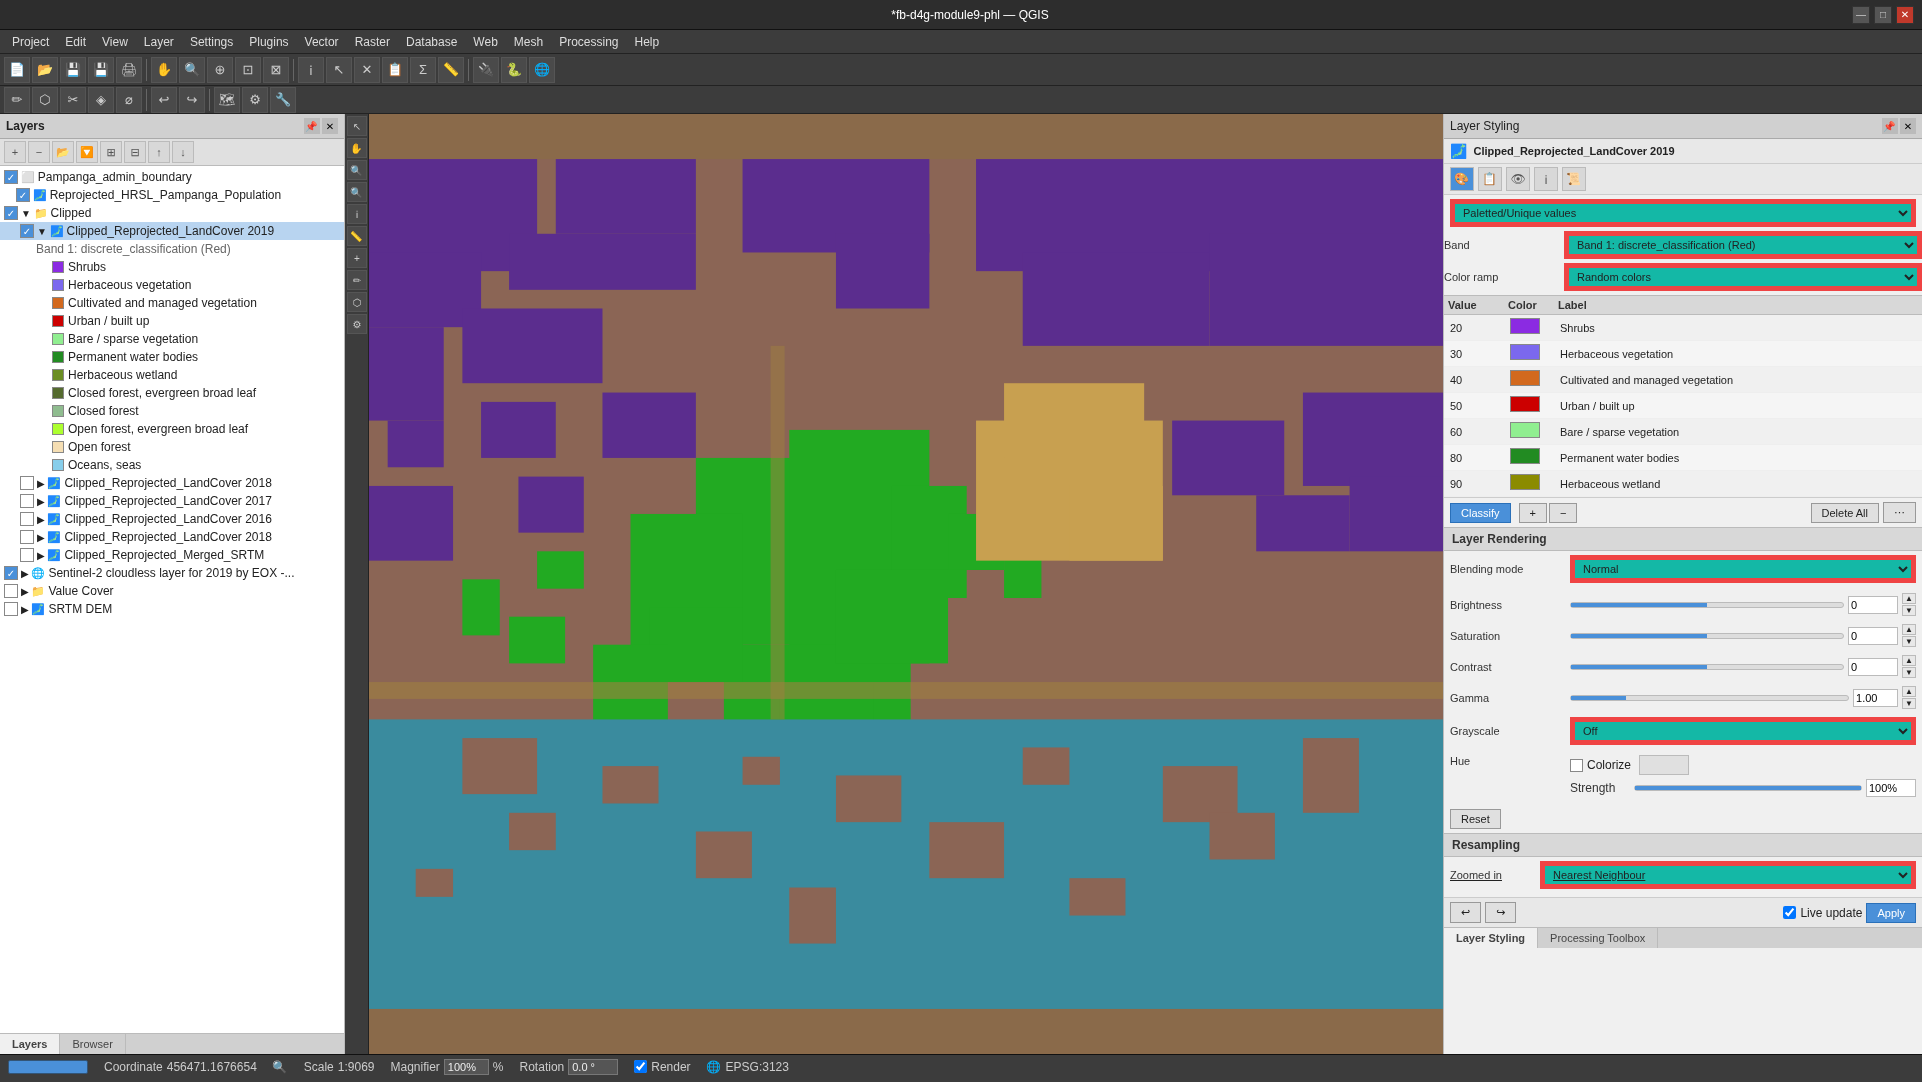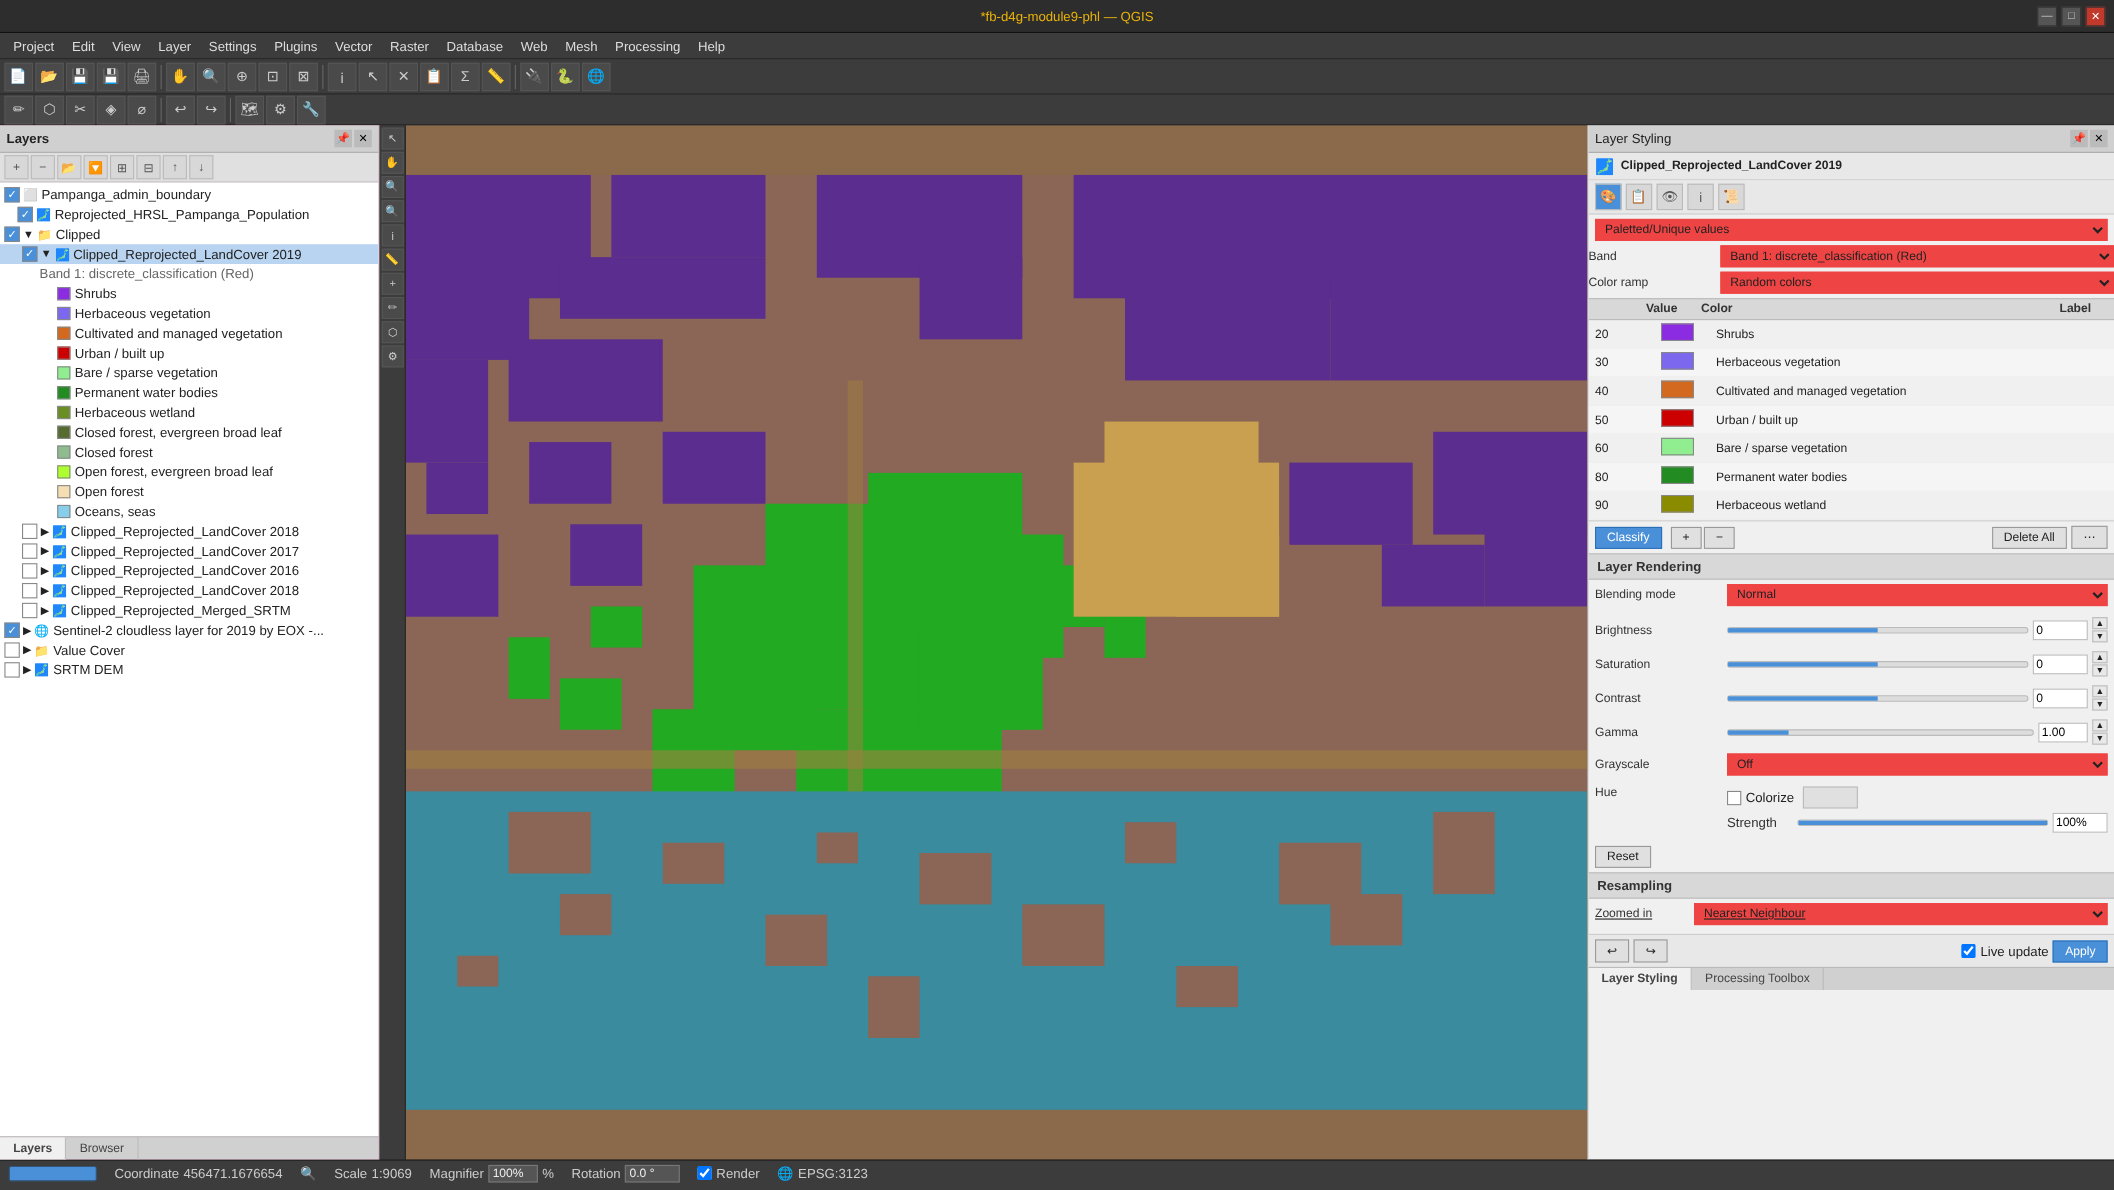--- a/index.html
+++ b/index.html
@@ -1,20 +1,20 @@
 <!DOCTYPE html>
 <html><head>
   <meta charset="utf-8">
   <style>
     * { box-sizing: border-box; margin: 0; padding: 0; font-family: 'Segoe UI', Arial, sans-serif; font-size: 12px; }
     body { background: #3c3c3c; color: #eee; width: 1922px; height: 1082px; overflow: hidden; }
 
     
     #titlebar { background: #2d2d2d; height: 30px; display: flex; align-items: center; justify-content: space-between; padding: 0 8px; border-bottom: 1px solid #111; }
-    #titlebar .title { flex: 1; text-align: center; color: #eab308; font-size: 12px; }
+    #titlebar .title { flex: 1; text-align: center; color: #ffffff; font-size: 12px; }
     #titlebar .win-controls { display: flex; gap: 4px; }
     #titlebar .win-btn { width: 18px; height: 18px; background: #555; border: 1px solid #333; color: #ccc; font-size: 10px; display: flex; align-items: center; justify-content: center; cursor: pointer; }
 
     
     #menubar { background: #3c3c3c; height: 24px; display: flex; align-items: center; padding: 0 4px; border-bottom: 1px solid #222; }
     #menubar .menu-item { padding: 2px 8px; color: #ddd; cursor: pointer; font-size: 12px; }
 
     
     .toolbar { background: #3c3c3c; height: 32px; display: flex; align-items: center; padding: 0 4px; border-bottom: 1px solid #222; gap: 2px; flex-wrap: wrap; }
     .tb-btn { width: 26px; height: 26px; background: #4a4a4a; border: 1px solid #555; display: flex; align-items: center; justify-content: center; cursor: pointer; color: #ccc; font-size: 13px; }
@@ -46,21 +46,21 @@
     
     #map-area { flex: 1; position: relative; overflow: hidden; background: #8a6a4a; }
 
     
     #right-panel { width: 479px; background: #f0f0f0; color: #222; display: flex; flex-direction: column; border-left: 1px solid #bbb; overflow-y: auto; }
     #right-panel .panel-header { background: #d0d0d0; padding: 4px 6px; display: flex; align-items: center; justify-content: space-between; border-bottom: 1px solid #aaa; }
     .rp-section { padding: 4px 6px; }
     .rp-row { display: flex; align-items: center; margin-bottom: 4px; }
     .rp-label { width: 120px; font-size: 11px; color: #333; flex-shrink: 0; }
     .rp-control { flex: 1; }
-    .rp-select { width: 100%; padding: 2px 4px; border: 1px solid #ef4444; background: #ef4444; font-size: 11px; color: #222; }
+    .rp-select { width: 100%; padding: 2px 4px; border: 5px solid #ef4444; background: #14b8a6; font-size: 11px; color: #222; }
     .rp-input { width: 50px; padding: 2px; border: 1px solid #bbb; background: #fff; font-size: 11px; }
     .rp-slider-wrap { display: flex; align-items: center; gap: 4px; }
 
     
     .classify-row { display: flex; align-items: center; padding: 4px 6px; gap: 4px; border-top: 1px solid #ccc; }
     .btn { padding: 3px 10px; border: 1px solid #999; background: #e0e0e0; cursor: pointer; font-size: 11px; color: #222; }
     .btn-primary { background: #4a90d9; color: #fff; border-color: #2a70b9; }
 
     
     .section-header { background: #d8d8d8; padding: 4px 8px; font-weight: bold; font-size: 12px; color: #333; border-top: 1px solid #bbb; border-bottom: 1px solid #bbb; }
@@ -466,21 +466,21 @@
         </select>
       </div>
 
       <div class="rp-row">
         <span class="rp-label">Color ramp</span>
         <select class="rp-select rp-control">
           <option>Random colors</option>
         </select>
       </div>
 
-      <div style="display:flex;background:#d8d8d8;padding:3px 21px;border-top:1px solid #bbb;border-bottom:1px solid #bbb;text-align:right;">
+      <div style="display:flex;background:#d8d8d8;padding:3px 4px;border-top:1px solid #bbb;border-bottom:1px solid #bbb;">
         <span style="width:60px;font-size:11px;font-weight:bold;color:#333;">Value</span>
         <span style="width:50px;font-size:11px;font-weight:bold;color:#333;">Color</span>
         <span style="flex:1;font-size:11px;font-weight:bold;color:#333;">Label</span>
       </div>
 
       <div style="overflow-y:auto;max-height:220px;">
         <div style="display:flex;align-items:center;padding:3px 6px;border-bottom:1px solid #eee;">
           <span style="width:60px;font-size:11px;">20</span>
           <span style="width:50px;"><span style="display:inline-block;width:30px;height:16px;background:#8B2BE2;border:1px solid #888;"></span></span>
           <span style="flex:1;font-size:11px;">Shrubs</span>

